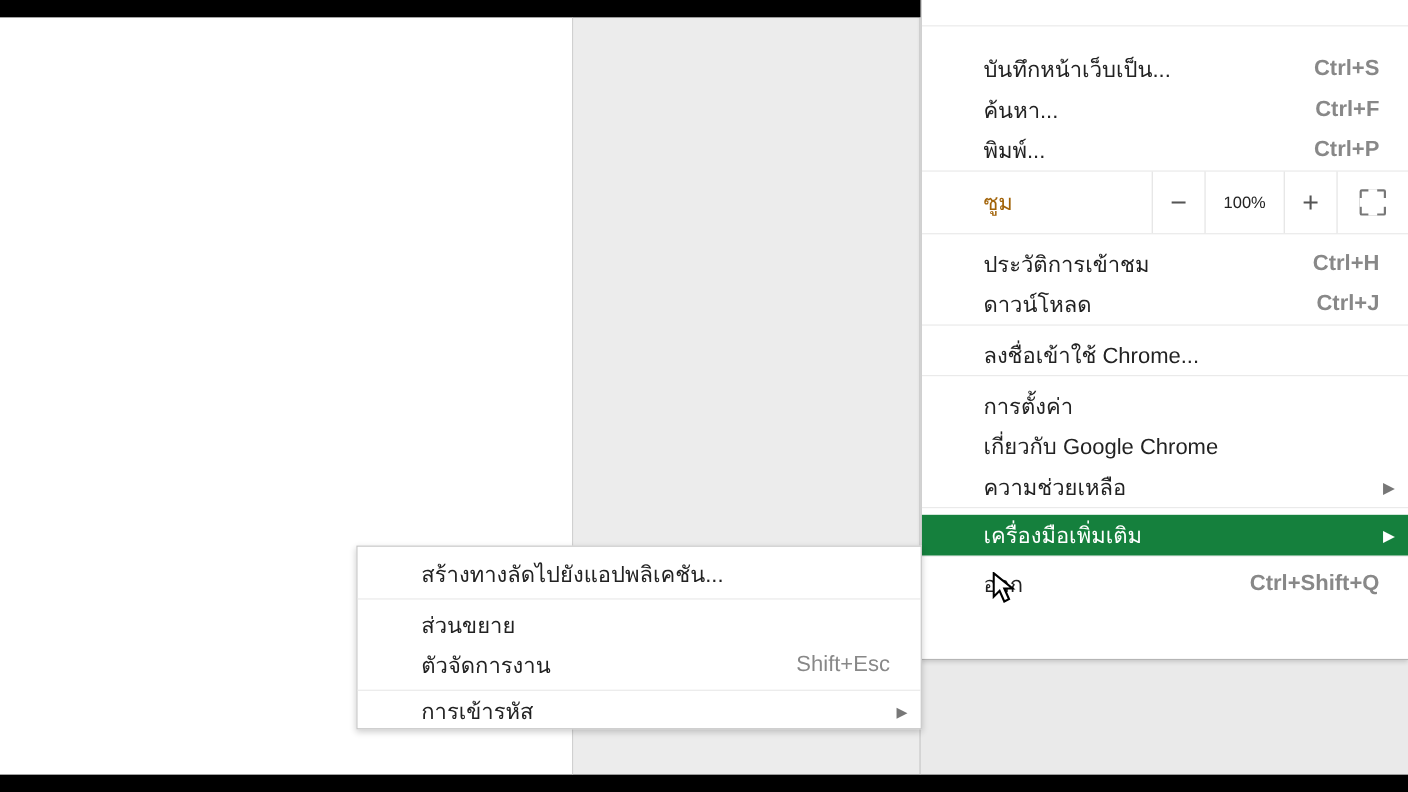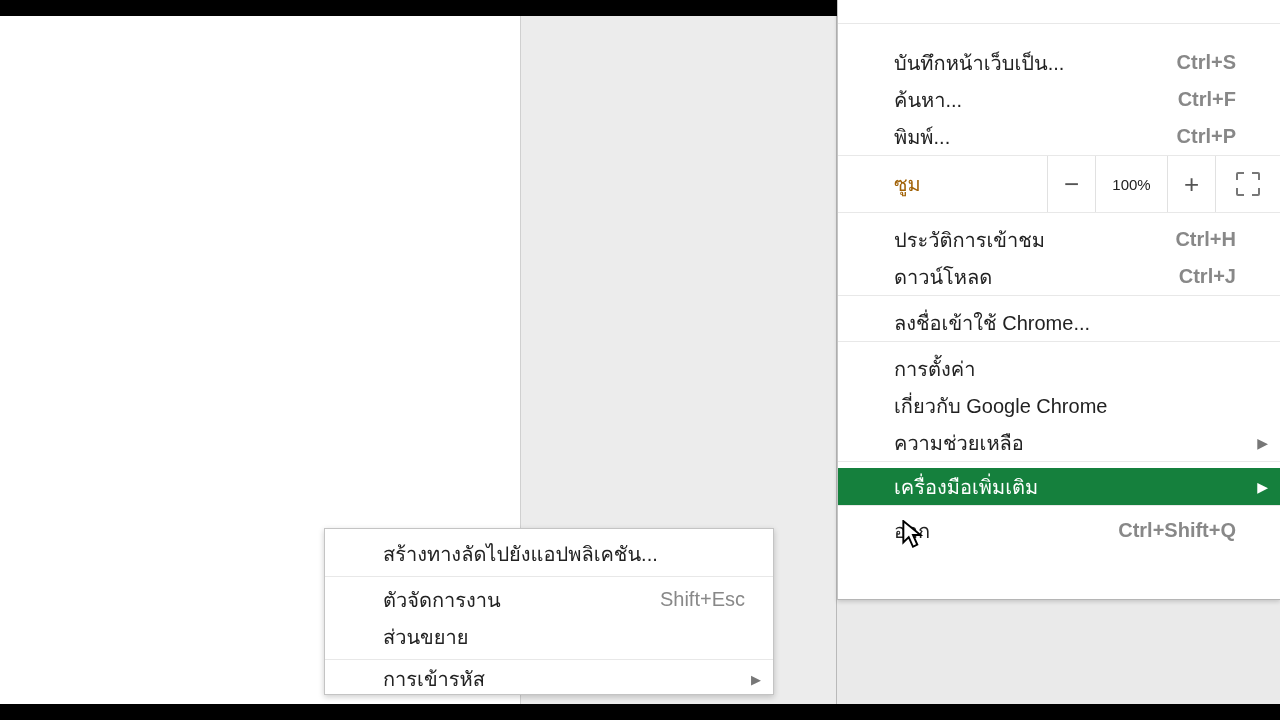--- a/index.html
+++ b/index.html
@@ -8,41 +8,41 @@
 
   .topbar { position: absolute; top: 0; left: 0; right: 0; height: 16px; background: #000; }
   .botbar { position: absolute; bottom: 0; left: 0; right: 0; height: 16px; background: #000; }
 
   .left-col { position: absolute; left: 0; top: 16px; width: 520px; bottom: 16px; background: #fff; z-index: 1; }
   .mid-col  { position: absolute; left: 520px; top: 16px; width: 317px; bottom: 16px; background: #ececec; border-left: 1px solid #d0d0d0; border-right: 1px solid #b9b9b9; z-index: 1; }
   .right-col{ position: absolute; left: 837px; top: 16px; right: 0; bottom: 16px; background: #eaeaea; z-index: 1; }
 
   
   .main-menu { position: absolute; left: 837px; top: 0; right: 0; height: 600px; background: #fff; border-left: 1px solid #c4c4c4; border-bottom: 1px solid #b5b5b5; box-shadow: 0 2px 4px rgba(0,0,0,.15); z-index: 20; overflow: hidden; }
-  .mm-row { display: flex; align-items: center; height: 37px; padding: 0 44px 0 56px; font-size: 20px; color: #222; }
+  .mm-row { display: flex; align-items: center; height: 37px; padding: 0 26px 0 56px; font-size: 20px; color: #222; }
   .mm-row .sc { margin-left: auto; color: #888; font-size: 20px; font-weight: bold; }
   .mm-sep { height: 1px; background: #e8e8e8; }
   .mm-sub { position: relative; }
   .mm-sub .caret { position: absolute; right: 12px; top: 50%; transform: translateY(-50%); font-size: 14px; color: #777; }
   .mm-row.hi { background: #15803d; color: #fff; }
   .mm-row.hi .sc, .mm-row.hi .caret { color: #fff; }
 
   
   .zoom-row { display: flex; align-items: stretch; height: 56px; }
   .zoom-label { flex: 1; display: flex; align-items: center; padding-left: 56px; font-size: 20px; color: #a16207; border-right: 1px solid #e1e1e1; }
   .zoom-pm { width: 48px; display: flex; align-items: center; justify-content: center; font-size: 26px; color: #555; border-right: 1px solid #e1e1e1; cursor: pointer; }
   .zoom-val { width: 72px; display: flex; align-items: center; justify-content: center; font-size: 15px; color: #222; border-right: 1px solid #e1e1e1; }
   .zoom-full { width: 64px; display: flex; align-items: center; justify-content: center; cursor: pointer; }
   .fs-icon { width: 24px; height: 24px; border: 2px solid #777; border-radius: 2px; position: relative; }
   .fs-icon::before, .fs-icon::after { content:""; position: absolute; background:#fff; }
   .fs-icon::before { left:6px; right:6px; top:-2px; bottom:-2px; }
   .fs-icon::after  { top:6px; bottom:6px; left:-2px; right:-2px; }
 
   
-  .sub-menu { position: absolute; left: 324px; top: 496px; width: 450px; background: #fff; border: 1px solid #c4c4c4; box-shadow: 0 2px 6px rgba(0,0,0,.2); z-index: 25; margin-top: 32px; }
+  .sub-menu { position: absolute; left: 324px; top: 496px; width: 514px; background: #fff; border: 1px solid #c4c4c4; box-shadow: 0 2px 6px rgba(0,0,0,.2); z-index: 25; }
   .sm-row { display: flex; align-items: center; height: 37px; padding: 0 28px 0 58px; font-size: 20px; color: #222; }
   .sm-row .sc { margin-left: auto; color: #888; font-size: 20px; }
   .sm-sep { height: 1px; background: #e8e8e8; margin: 4px 0; }
   .sm-sub .caret { position:absolute; right:12px; font-size:13px; color:#777; }
   .sm-sub { position: relative; }
 
   
   .lcontent { position: absolute; left: -200px; top: 16px; width: 720px; font-size: 22px; color: #222; }
   .ltext { margin: 14px 0 4px; }
   .dd { display: inline-flex; align-items: center; border: 1px solid #aaa; border-radius: 3px; padding: 3px 8px 3px 14px; font-size: 19px; color: #222; box-shadow: inset 0 -1px 0 rgba(0,0,0,.05); }
@@ -169,25 +169,25 @@
   </div>
 </div>
 
 <div class="sub-menu">
   <div style="height:6px;"></div>
   <div class="sm-row">
     <span>สร้างทางลัดไปยังแอปพลิเคชัน...</span>
   </div>
   <div class="sm-sep"></div>
   <div class="sm-row">
+    <span>ส่วนขยาย</span>
+  </div>
+  <div class="sm-row">
     <span>ตัวจัดการงาน</span>
     <span class="sc">Shift+Esc</span>
-  </div>
-  <div class="sm-row">
-    <span>ส่วนขยาย</span>
   </div>
   <div class="sm-sep"></div>
   <div class="sm-row sm-sub" style="height:30px;">
     <span>การเข้ารหัส</span>
     <span class="caret">▶</span>
   </div>
 </div>
 
 <div class="cursor">
   <svg viewBox="0 0 20 28">

